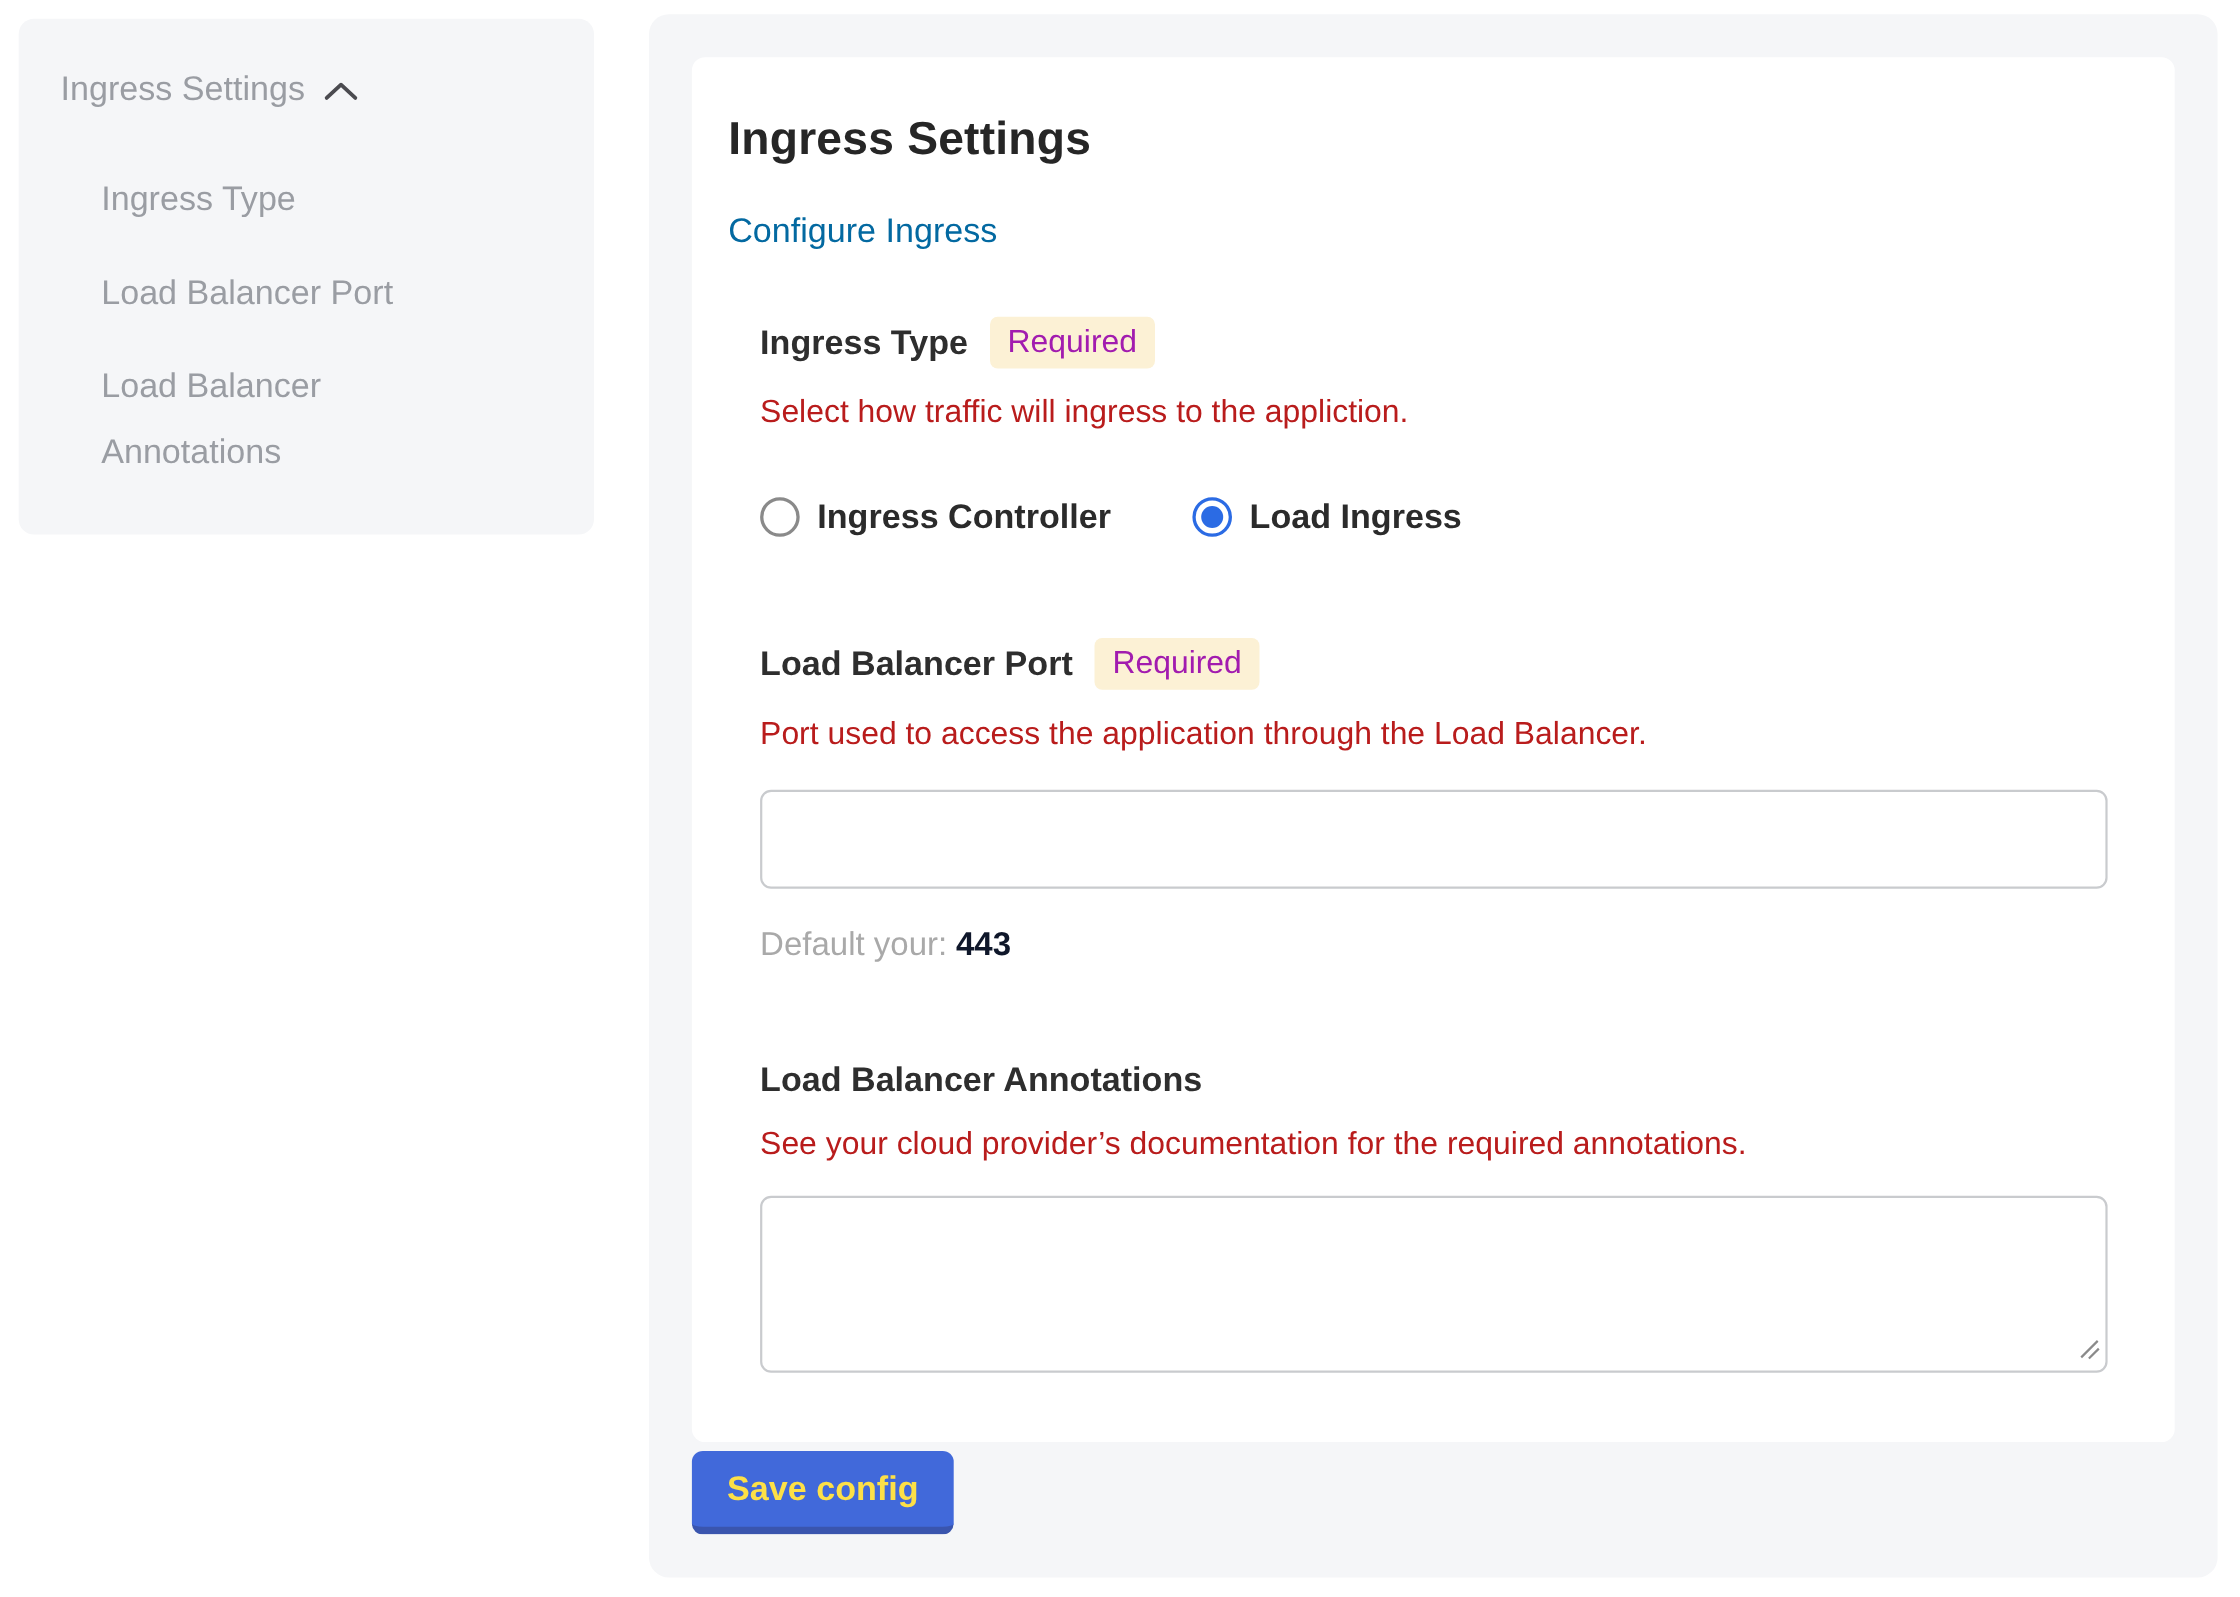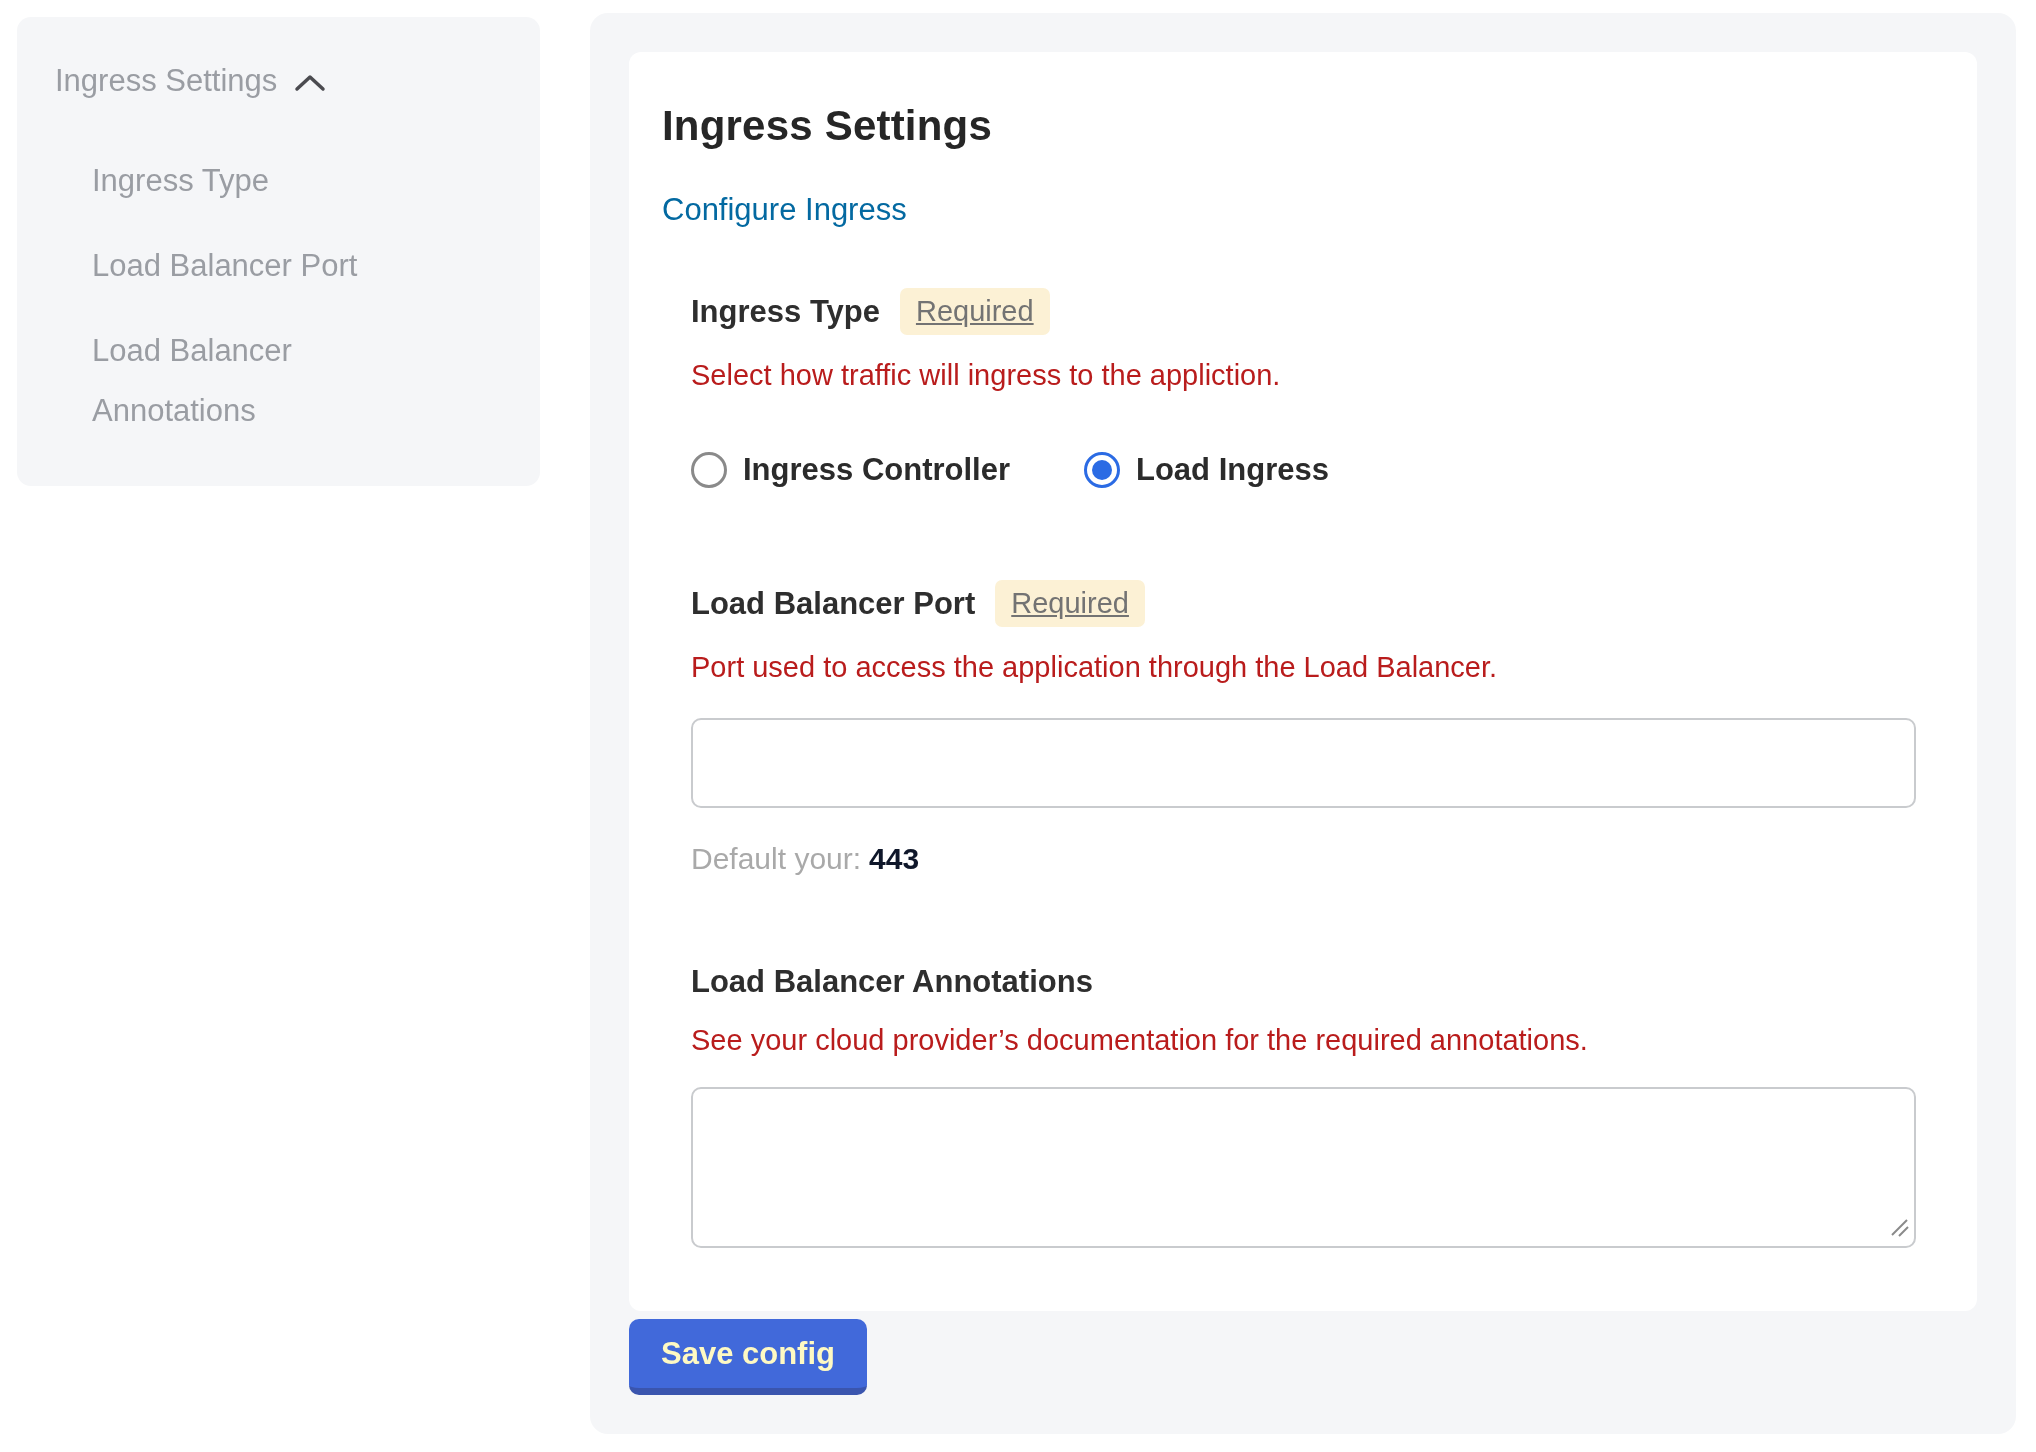--- a/index.html
+++ b/index.html
@@ -74,25 +74,24 @@
   .section.annotations { margin-top: 88px; }
 
   .section-heading-row { display: flex; align-items: center; gap: 20px; }
   .section-heading {
     font-size: 31px;
     font-weight: 700;
     color: #2e2e2e;
   }
   .required-badge {
     font-size: 29px;
-    color: #737373;
+    color: #a21caf;
     background: #fcf1d5;
     padding: 7px 16px;
     border-radius: 7px;
-    text-decoration: underline;
   }
   .section-desc {
     margin-top: 24px;
     font-size: 29px;
     color: #b91c1c;
   }
 
   
   .radio-row {
     margin-top: 60px;
@@ -171,21 +170,21 @@
 
   
   .save-button {
     position: absolute;
     left: 39px; bottom: 39px;
     width: 238px; height: 76px;
     background: #4169da;
     border: none;
     border-bottom: 7px solid #3a55ae;
     border-radius: 10px;
-    color: #fef9c3;
+    color: #fde047;
     font-size: 31px;
     font-weight: 700;
     font-family: "Liberation Sans", sans-serif;
     cursor: pointer;
   }
 </style>
 </head>
 <body>
 
 <nav class="sidebar">

